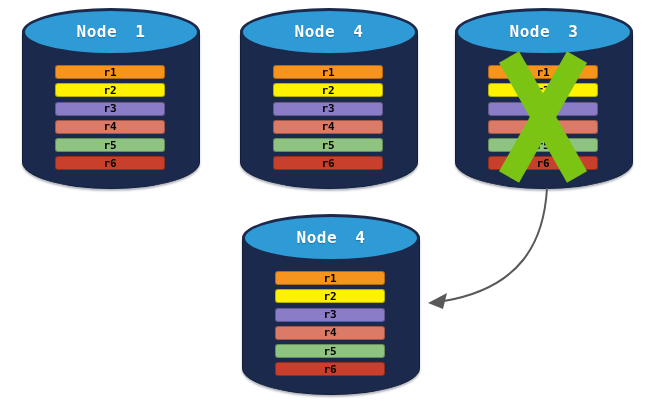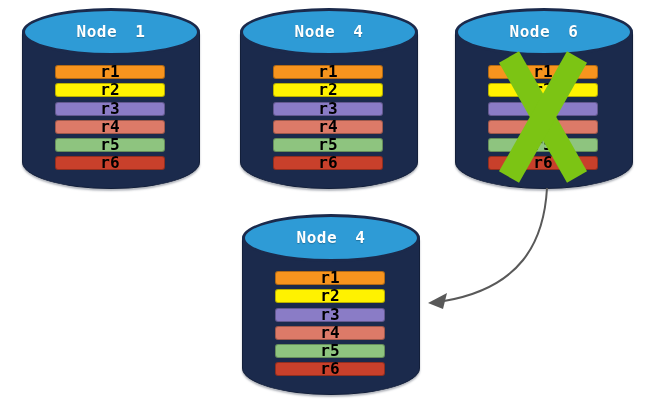--- a/index.html
+++ b/index.html
@@ -50,21 +50,21 @@
     text-shadow:0 1px 1px rgba(0,0,0,0.25);
   }
   .rows{
     position:absolute;left:33px;right:35px;top:57px;z-index:3;
     display:flex;flex-direction:column;gap:4.3px;
   }
   .row{
     height:14px;border-radius:3px;
     border:1px solid rgba(0,0,0,0.28);
     display:flex;align-items:center;justify-content:center;
-    font-weight:bold;font-size:16px;line-height:1;
+    font-weight:bold;font-size:11px;line-height:1;
     color:var(--rowtext);
   }
   .x-mark{
     position:absolute;left:40px;top:41px;width:96px;height:136px;z-index:4;
   }
   #arrow{
     position:absolute;left:420px;top:183px;width:150px;height:130px;z-index:5;
   }
 </style>
 </head>
@@ -100,21 +100,21 @@
         <div class="row" style="background: rgb(220, 122, 104);">r4</div>
         <div class="row" style="background: rgb(142, 196, 127);">r5</div>
         <div class="row" style="background: rgb(200, 64, 43);">r6</div>
       </div>
 
     </div>
 
     <div class="node node-3">
       <div class="cyl-body"></div>
       <div class="cyl-top">
-        <span class="node-title">Node 6</span>
+        <span class="node-title">Node 3</span>
       </div>
       <div class="rows">
         <div class="row" style="background: rgb(247, 148, 30);">r1</div>
         <div class="row" style="background: rgb(255, 242, 0);">r2</div>
         <div class="row" style="background: rgb(138, 124, 198);">r3</div>
         <div class="row" style="background: rgb(220, 122, 104);">r4</div>
         <div class="row" style="background: rgb(142, 196, 127);">r5</div>
         <div class="row" style="background: rgb(200, 64, 43);">r6</div>
       </div>
       <svg class="x-mark" viewBox="0 0 96 136" xmlns="http://www.w3.org/2000/svg">

